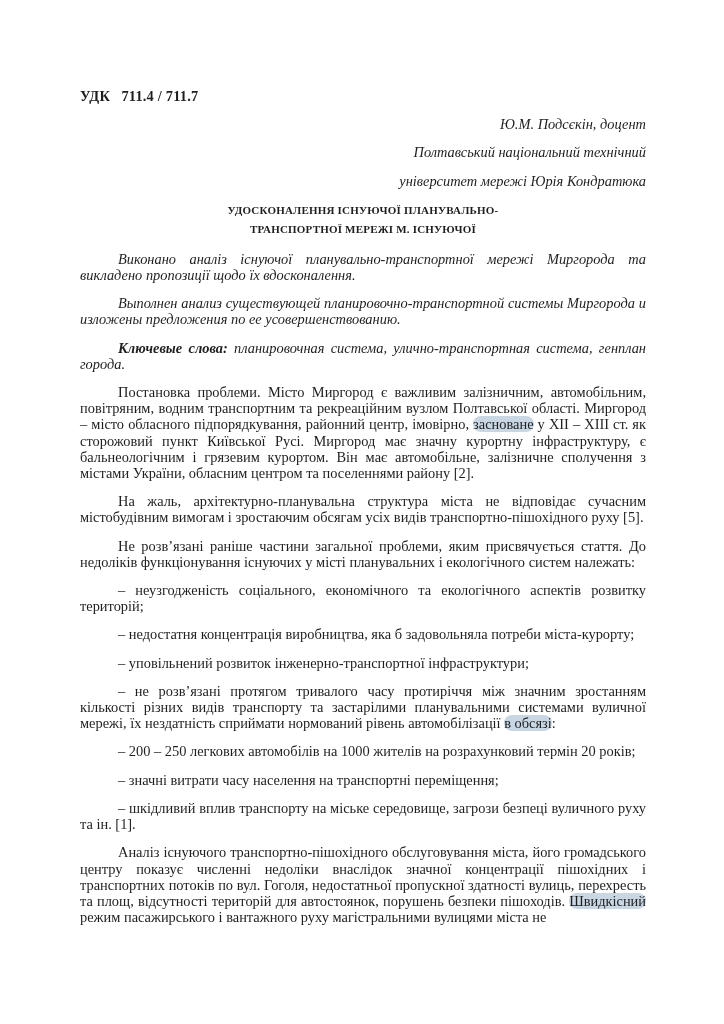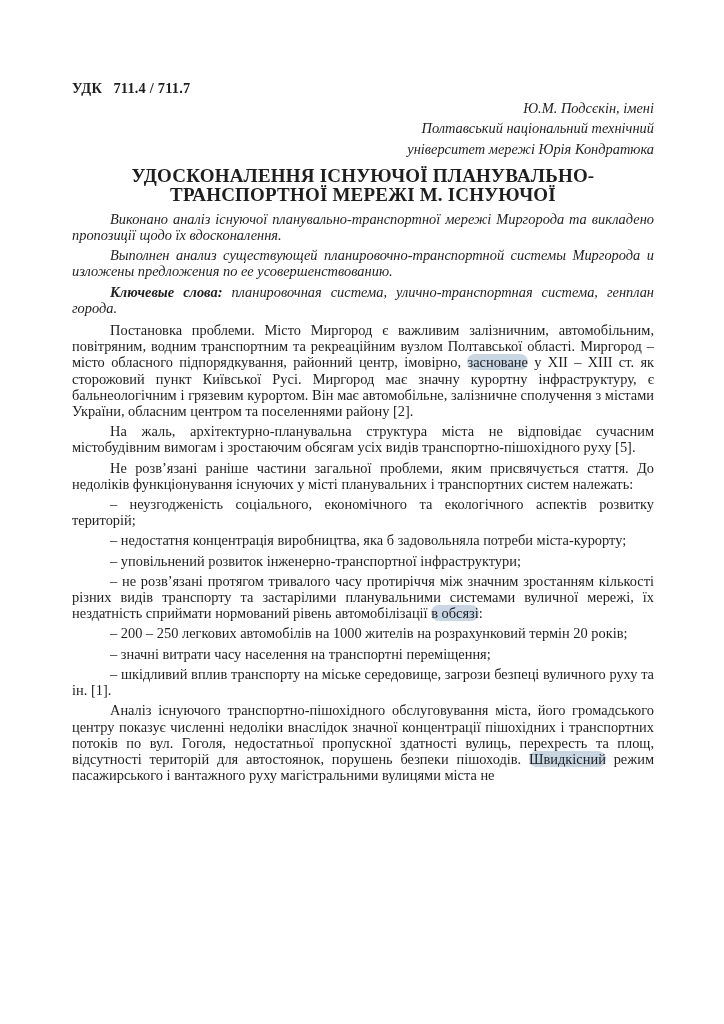--- a/index.html
+++ b/index.html
@@ -10,67 +10,67 @@
     height: 1024px;
     margin: 0 auto;
     background: #ffffff;
     padding: 76px 66px 0 68px;
     overflow: hidden;
     font-family: "Liberation Serif", "DejaVu Serif", serif;
     font-size: 14.4px;
     line-height: 16.2px;
     color: #1e1e1e;
   }
-  p { margin: 4px; }
+  p { margin: 12px; }
   .udk { font-weight: bold; white-space: pre-wrap; letter-spacing: 0.2px; }
   .byline { text-align: right; font-style: italic; margin-top: 2px; }
   .title {
     margin: 9px 0 0 0;
     text-align: center;
     font-weight: bold;
-    font-size: 19px;
+    font-size: 11px;
     line-height: 19px;
     letter-spacing: 0.2px;
   }
   .abstract { margin-top: 7px; }
   .abs { font-style: italic; text-align: justify; text-indent: 38px; }
   .abs .lead { font-weight: bold; }
   .body { margin-top: 6px; }
   .body p { text-align: justify; text-indent: 38px; }
   .body .lead { font-weight: normal; }
   .hl { background: var(--highlight, #c8d6e5); border-radius: 8px; }
 </style>
 </head>
 <body>
 
 <div class="page">
 
   <p class="udk">УДК   711.4 / 711.7</p>
 
   <div class="byline">
-    <p>Ю.М. Подсєкін, імені</p>
+    <p>Ю.М. Подсєкін, доцент</p>
     <p>Полтавський національний технічний</p>
     <p>університет мережі Юрія Кондратюка</p>
   </div>
 
   <h1 class="title"><span>УДОСКОНАЛЕННЯ ІСНУЮЧОЇ ПЛАНУВАЛЬНО-</span><br><span>ТРАНСПОРТНОЇ МЕРЕЖІ М. ІСНУЮЧОЇ</span></h1>
 
   <div class="abstract">
     <p class="abs">Виконано аналіз існуючої планувально-транспортної мережі Миргорода та викладено пропозиції щодо їх вдосконалення.</p>
     <p class="abs">Выполнен анализ существующей планировочно-транспортной системы Миргорода и изложены предложения по ее усовершенствованию.</p>
     <p class="abs"><span class="lead">Ключевые слова:</span><span> планировочная система, улично-транспортная система, генплан города.</span></p>
   </div>
 
   <div class="body">
 
     <p><span class="lead">Постановка проблеми.</span><span> Місто Миргород є важливим залізничним, автомобільним, повітряним, водним транспортним та рекреаційним вузлом Полтавської області. Миргород – місто обласного підпорядкування, районний центр, імовірно, </span><span class="hl">засноване</span><span> у XII – XIII ст. як сторожовий пункт Київської Русі. Миргород має значну курортну інфраструктуру, є бальнеологічним і грязевим курортом. Він має автомобільне, залізничне сполучення з містами України, обласним центром та поселеннями району [2].</span></p>
 
     <p>На жаль, архітектурно-планувальна структура міста не відповідає сучасним містобудівним вимогам і зростаючим обсягам усіх видів транспортно-пішохідного руху [5].</p>
 
-    <p><span class="lead">Не розв’язані раніше частини загальної проблеми, яким присвячується стаття.</span><span> До недоліків функціонування існуючих у місті планувальних і транспортних систем належать:</span></p>
+    <p><span class="lead">Не розв’язані раніше частини загальної проблеми, яким присвячується стаття.</span><span> До недоліків функціонування існуючих у місті планувальних і екологічного систем належать:</span></p>
 
     <p>– неузгодженість соціального, економічного та екологічного аспектів розвитку територій;</p>
     <p>– недостатня концентрація виробництва, яка б задовольняла потреби міста-курорту;</p>
     <p>– уповільнений розвиток інженерно-транспортної інфраструктури;</p>
 
     <p><span>– не розв’язані протягом тривалого часу протиріччя між значним зростанням кількості різних видів транспорту та застарілими планувальними системами вуличної мережі, їх нездатність сприймати нормований рівень автомобілізації </span><span class="hl">в обсязі</span><span>:</span></p>
 
     <p>– 200 – 250 легкових автомобілів на 1000 жителів на розрахунковий термін 20 років;</p>
     <p>– значні витрати часу населення на транспортні переміщення;</p>
     <p>– шкідливий вплив транспорту на міське середовище, загрози безпеці вуличного руху та ін. [1].</p>

